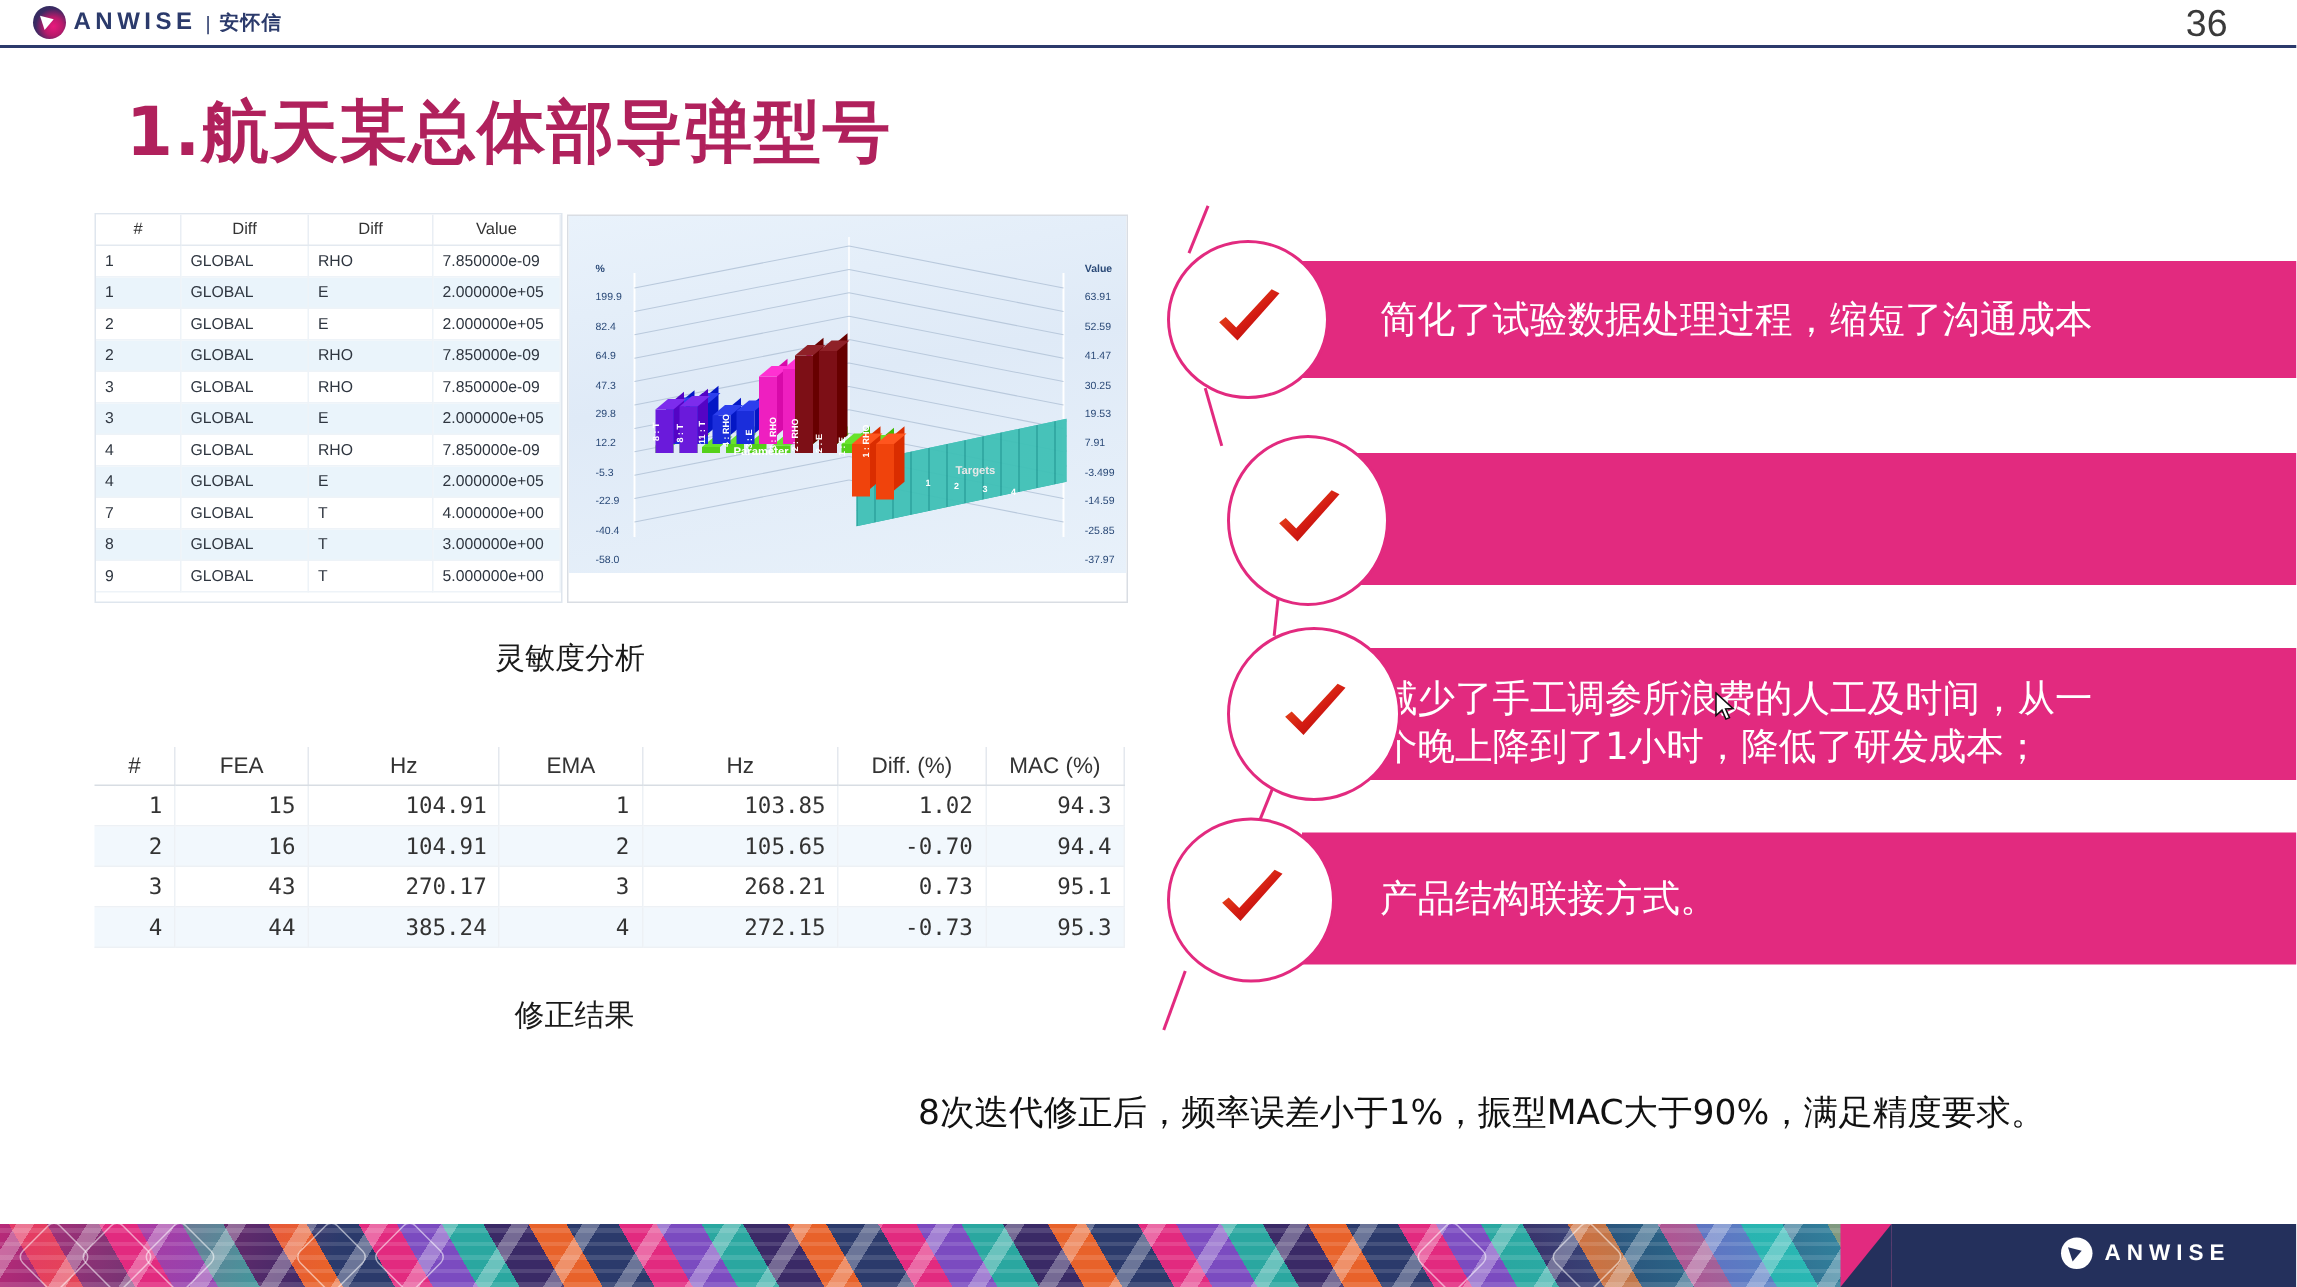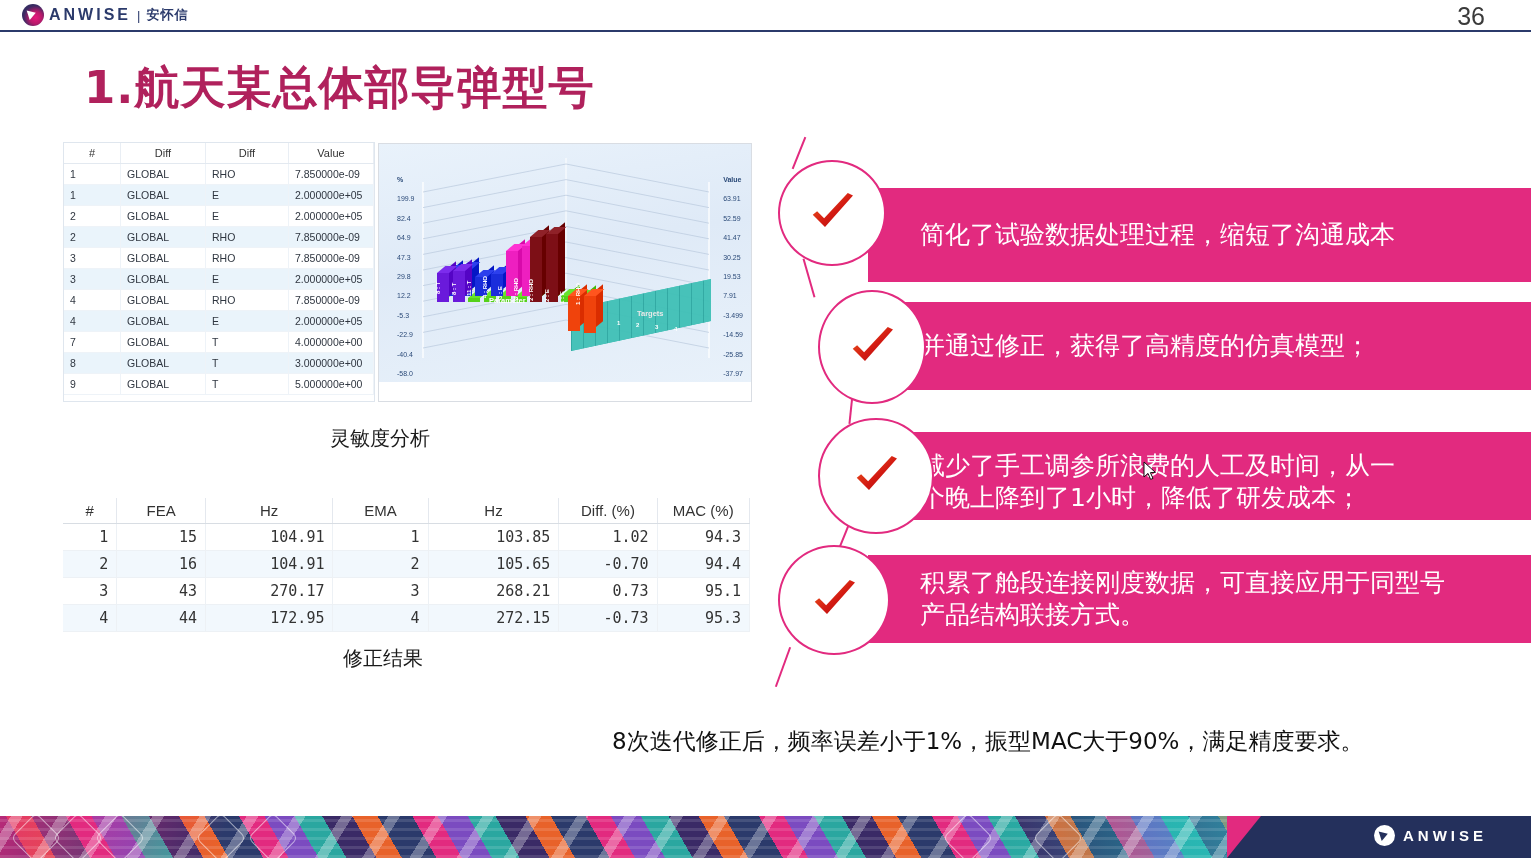--- a/index.html
+++ b/index.html
@@ -66,40 +66,40 @@
   #floor{position:absolute;left:192px;top:150px;width:140px;height:42px;
     background:repeating-linear-gradient(90deg,#2aa7a0 0 1px,#3fc0b6 1px 12px),
                repeating-linear-gradient(0deg,#2aa7a0 0 1px,#3fc0b6 1px 10px);
     transform:skewY(-12deg);opacity:.95;}
   .chart-axlabel{position:absolute;font-size:7.5px;color:#ffffff;font-weight:bold;}
 
   
   .fig-caption{position:absolute;font-size:20px;color:#1a1a1a;
     font-family:"DejaVu Sans","Liberation Sans",sans-serif;}
   #cap1{left:330px;top:425px;}
-  #cap2{left:343px;top:645px;}
+  #cap2{left:343px;top:663px;}
 
   
   #table2-wrap{position:absolute;left:63px;top:498px;width:687px;}
   table.t2{width:100%;border-collapse:collapse;
     font-family:"DejaVu Sans Mono","Liberation Mono",monospace;font-size:15px;color:#333;}
   table.t2 th{font-weight:normal;padding:4px 8px;text-align:center;font-size:15px;
     border-bottom:1px solid #d8dde3;border-right:1px solid #e4e8ee;
     font-family:"Liberation Sans",sans-serif;}
   table.t2 td{padding:4px 8px;text-align:right;
     border-bottom:1px solid #edf1f5;border-right:1px solid #edf1f5;}
   table.t2 tr.alt td{background:#f2f8fd;}
 
   
   #callouts{position:absolute;left:770px;top:150px;width:761px;height:520px;}
   .callout{position:absolute;left:98px;background:#e22a7f;color:#fff;
     font-family:"DejaVu Sans","Liberation Sans",sans-serif;
     display:flex;align-items:center;padding:6px 0 6px 52px;box-sizing:border-box;}
   .callout .ctext{font-size:25px;line-height:1.28;}
-  #co1{top:38px;width:663px;height:94px;}
+  #co1{top:24px;width:663px;height:78px;}
   #co2{top:152px;width:663px;height:88px;}
   #co3{top:282px;width:663px;height:88px;align-items:flex-end;}
   #co4{top:405px;width:663px;height:88px;}
 
   .bubble{position:absolute;border:2.5px solid #e22a7f;background:#fff;border-radius:50%;
     display:flex;align-items:center;justify-content:center;z-index:3;}
   #bub1{left:8px;top:10px;width:104px;height:102px;}
   #bub2{left:48px;top:140px;width:104px;height:110px;}
   #bub3{left:48px;top:268px;width:112px;height:112px;}
   #bub4{left:8px;top:395px;width:108px;height:106px;}
@@ -468,21 +468,21 @@
           <td>43</td>
           <td>270.17</td>
           <td>3</td>
           <td>268.21</td>
           <td>0.73</td>
           <td>95.1</td>
         </tr>
         <tr class="alt">
           <td>4</td>
           <td>44</td>
-          <td>172.95</td>
+          <td>385.24</td>
           <td>4</td>
           <td>272.15</td>
           <td>-0.73</td>
           <td>95.3</td>
         </tr>
       </tbody>
   </table>
 </div>
 
 <div class="fig-caption" id="cap2">修正结果</div>
@@ -494,32 +494,30 @@
   <div class="connector" id="cn3"></div>
   <div class="connector" id="cn4"></div>
 
   <div class="callout" id="co1">
     <div class="ctext">
         <div>简化了试验数据处理过程，缩短了沟通成本</div>
       </div>
   </div>
   <div class="callout" id="co2">
     <div class="ctext">
-        <div>并通过修正，获得了高精度的仿真模型；</div>
       </div>
   </div>
   <div class="callout" id="co3">
     <div class="ctext">
         <div>减少了手工调参所浪费的人工及时间，从一</div>
         <div>个晚上降到了1小时，降低了研发成本；</div>
       </div>
   </div>
   <div class="callout" id="co4">
     <div class="ctext">
-        <div>积累了舱段连接刚度数据，可直接应用于同型号</div>
         <div>产品结构联接方式。</div>
       </div>
   </div>
 
   <div class="bubble" id="bub1">
     <svg class="check" viewBox="0 0 64 64">
       <defs>
           <linearGradient id="g1" x1="0" y1="0" x2="1" y2="1">
         <stop offset="0%" stop-color="#f2651f"></stop>
             <stop offset="55%" stop-color="#d31a12"></stop>

